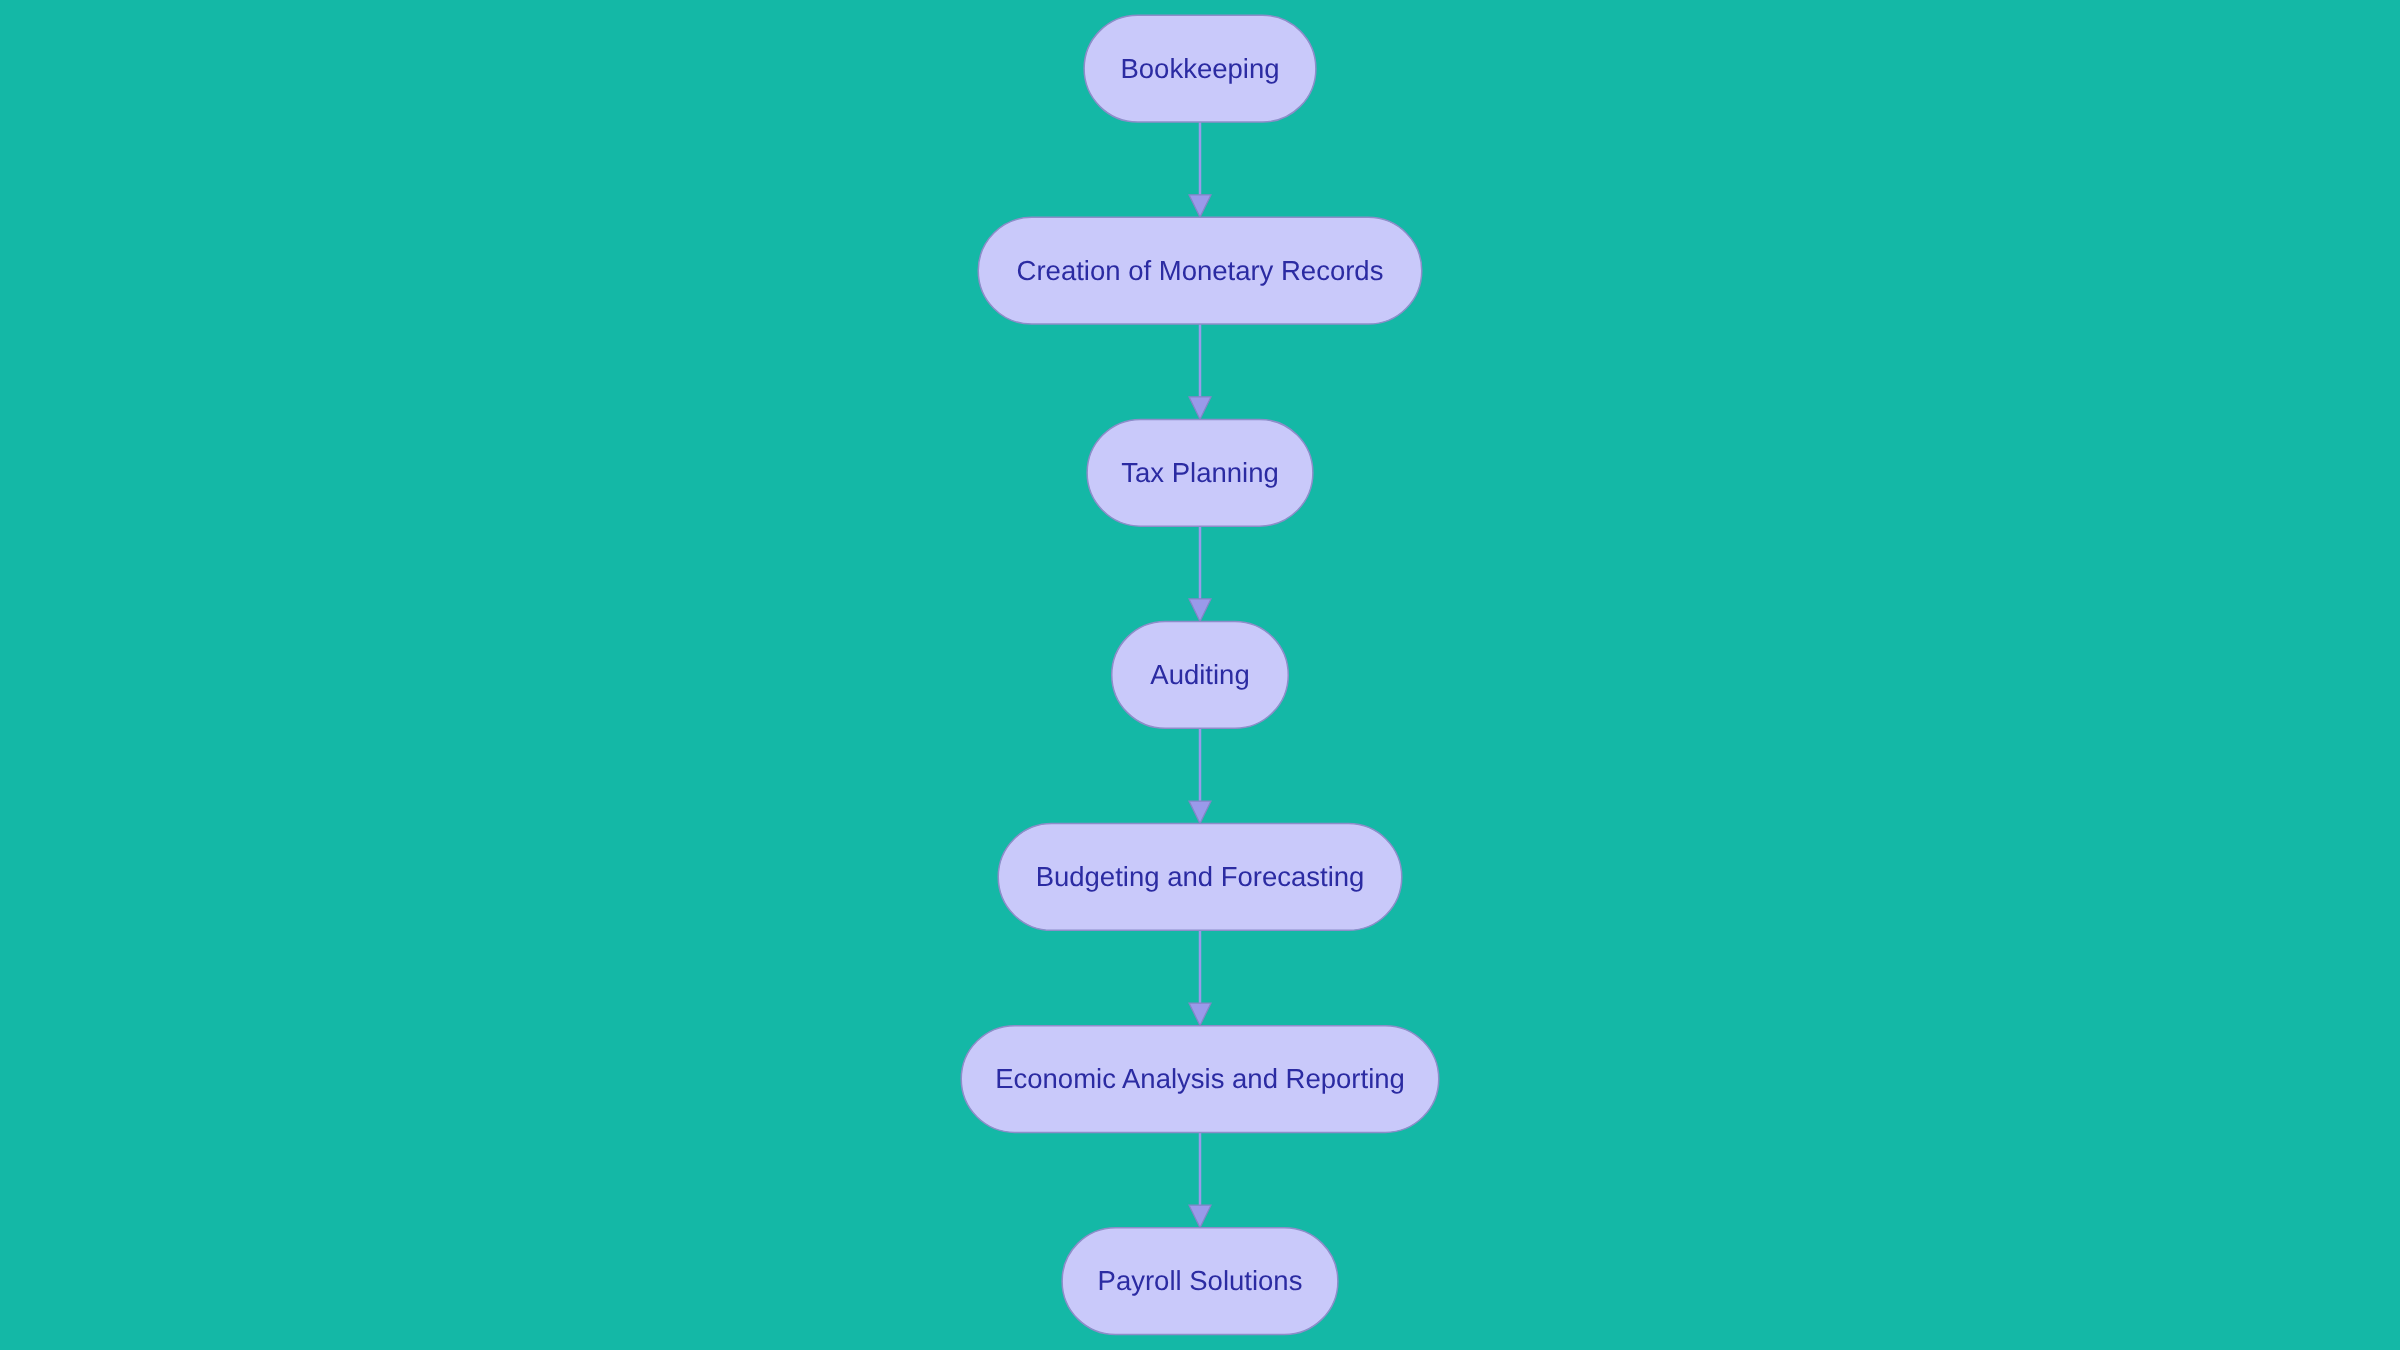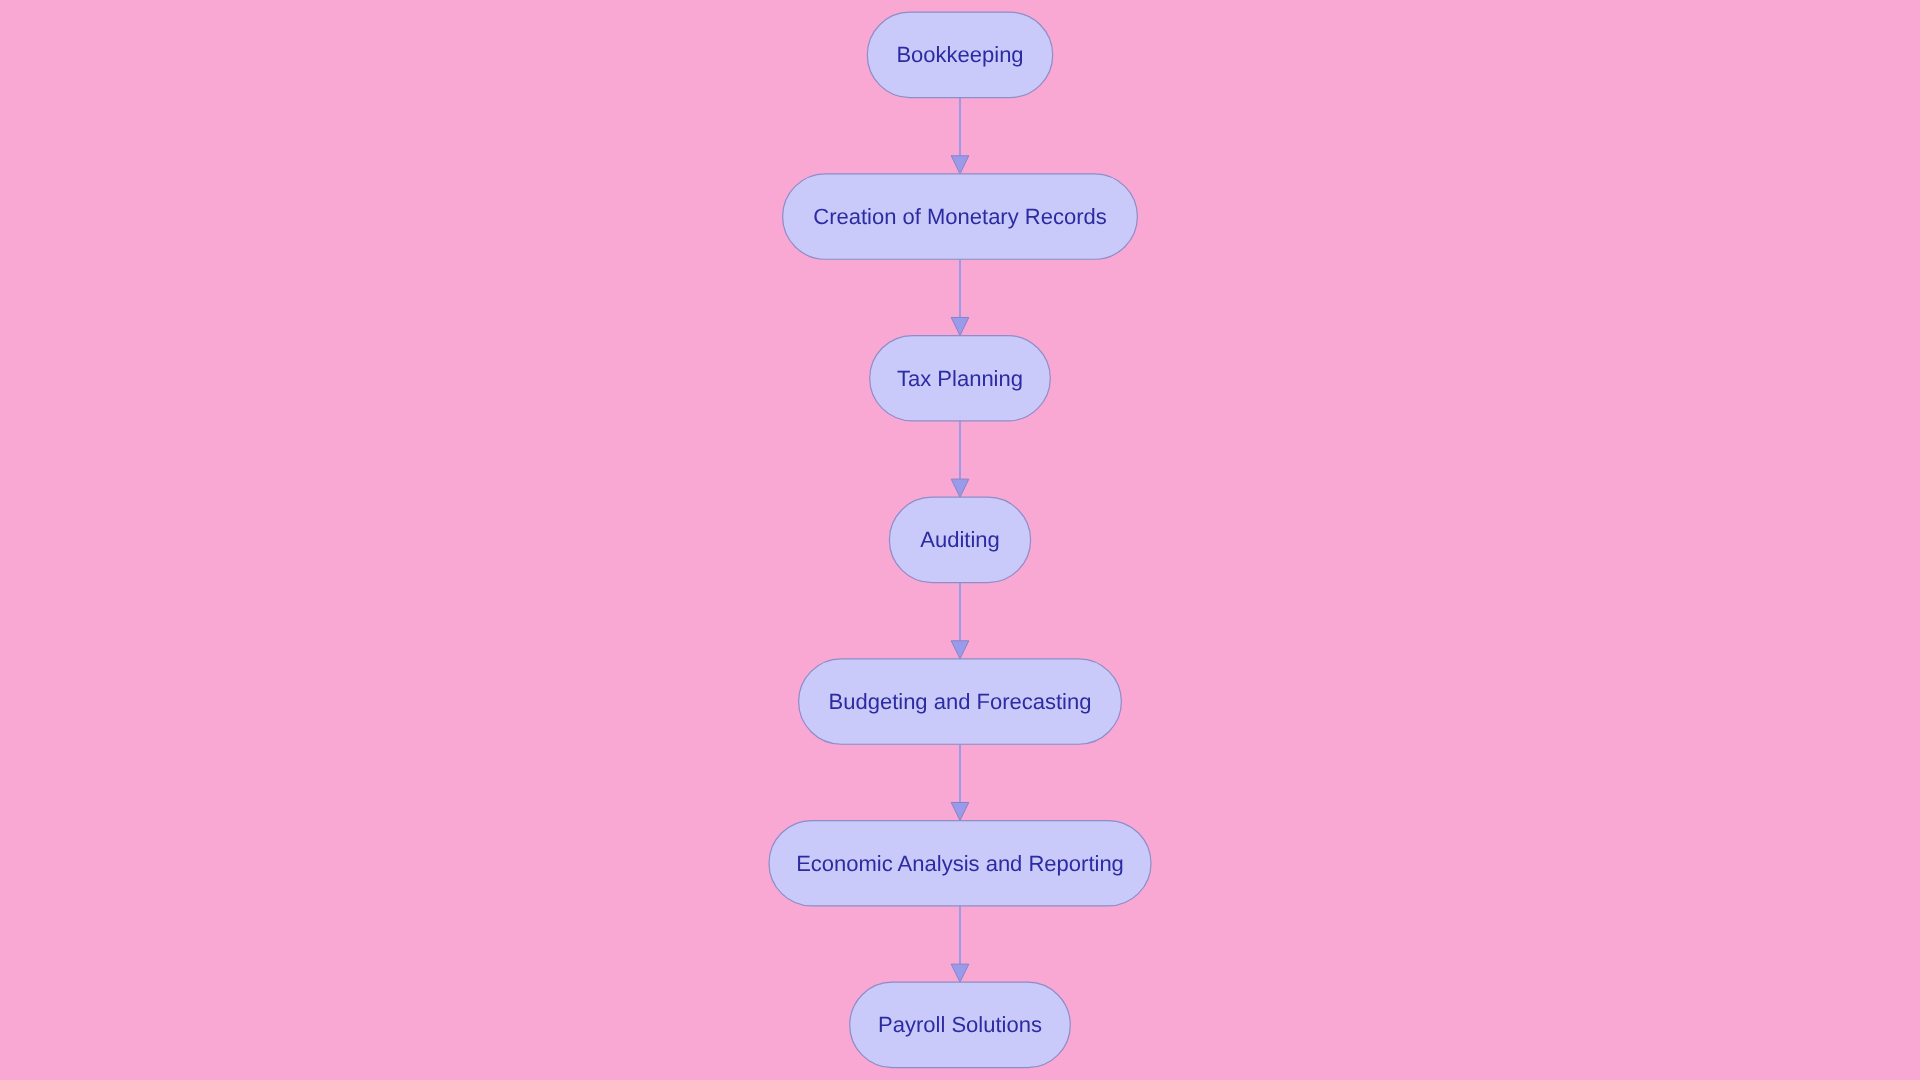--- a/index.html
+++ b/index.html
@@ -8,21 +8,21 @@
     padding: 0;
     width: 1920px;
     height: 1080px;
     overflow: hidden;
     background: #ffffff;
   }
   #stage {
     position: relative;
     width: 1920px;
     height: 1080px;
-    background: #f9a8d4;
+    background: #14b8a6;
   }
   svg.flowchart {
     position: absolute;
     left: 0;
     top: 0;
     width: 1920px;
     height: 1080px;
     
     transform: translateZ(0);
   }

